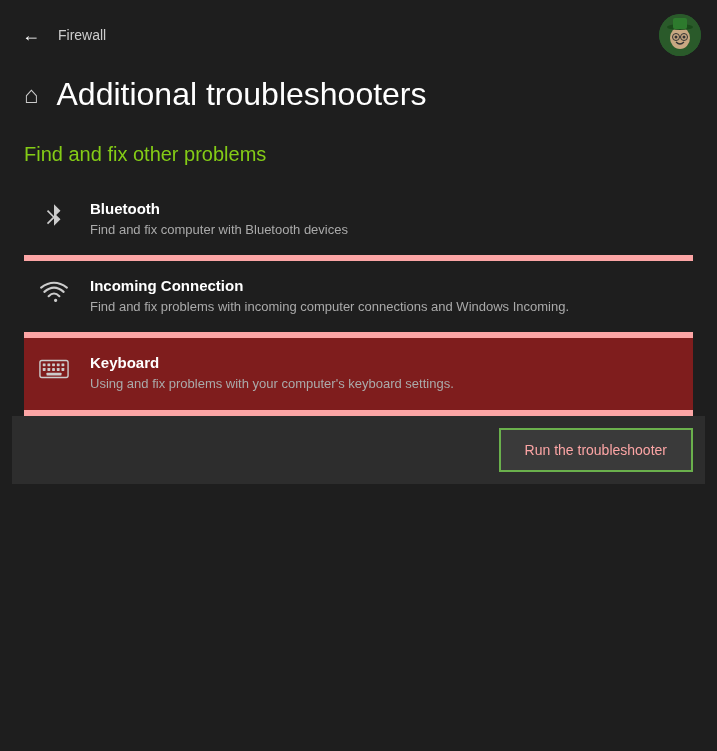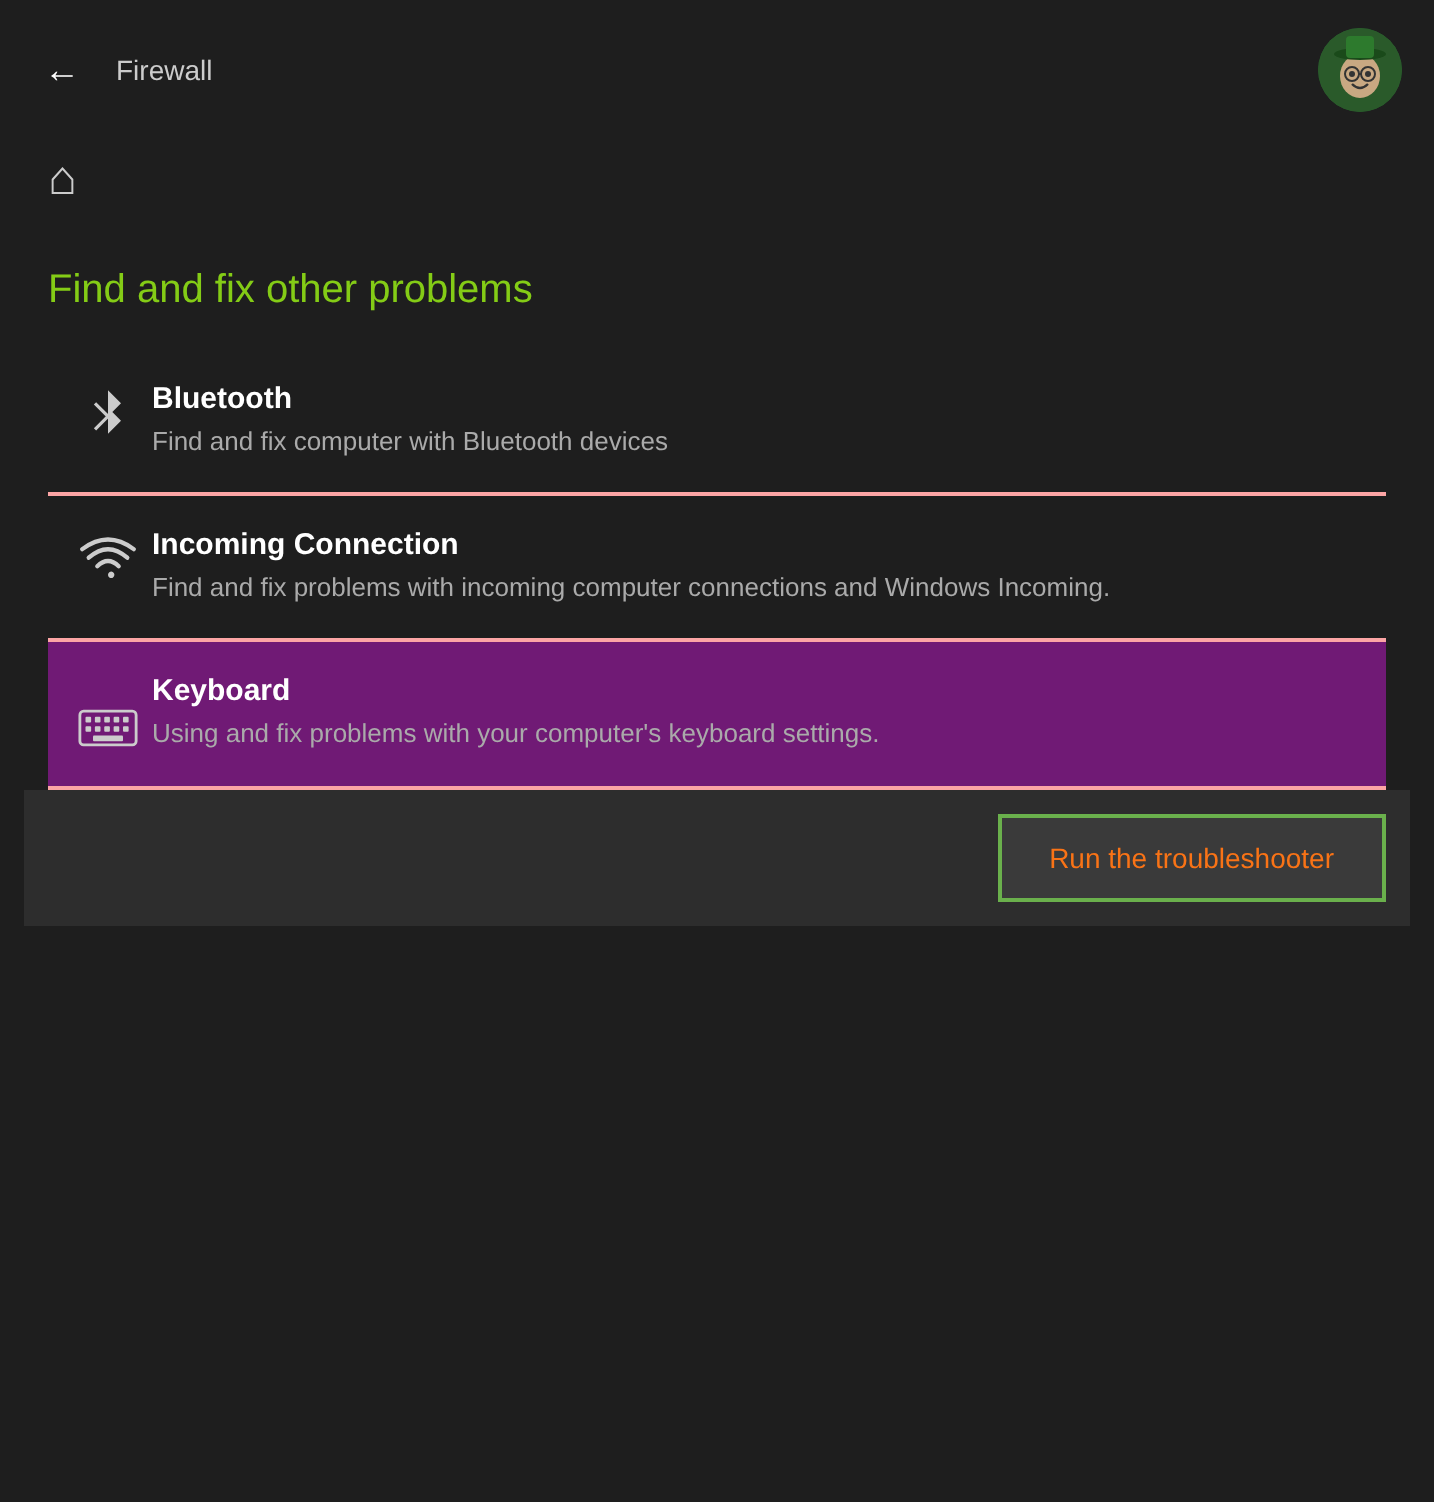--- a/index.html
+++ b/index.html
@@ -89,30 +89,29 @@
       margin-bottom: 18px;
     }
 
     .troubleshooter-list {
       list-style: none;
     }
 
     .troubleshooter-item {
       display: flex;
       align-items: flex-start;
-      gap: 4px;
+      gap: 18px;
       padding: 16px 12px;
-      border-bottom: 2px solid #fca5a5;
+      border-bottom: 6px solid #fca5a5;
       cursor: pointer;
       background-color: #1e1e1e;
     }
 
     .troubleshooter-item.selected {
-      background-color: #701a75;
-      align-items: flex-end;
+      background-color: #7f1d1d;
     }
 
     .item-icon {
       font-size: 26px;
       color: #cccccc;
       min-width: 36px;
       display: flex;
       align-items: center;
       justify-content: center;
       margin-top: 2px;
@@ -137,21 +136,21 @@
 
     .selected-footer {
       display: flex;
       justify-content: flex-end;
       padding: 12px 12px 12px 12px;
       background-color: #2d2d2d;
     }
 
     .run-button {
       background-color: #3a3a3a;
-      color: #f97316;
+      color: #fca5a5;
       border: 2px solid #6ab04c;
       padding: 12px 24px;
       font-size: 14px;
       cursor: pointer;
       font-family: 'Segoe UI', Arial, sans-serif;
     }
 
     .bluetooth-icon svg {
       width: 26px;
       height: 26px;
@@ -203,20 +202,21 @@
 
       <circle cx="17" cy="23" r="3.5" fill="none" stroke="#333" stroke-width="1"></circle>
       <circle cx="25" cy="23" r="3.5" fill="none" stroke="#333" stroke-width="1"></circle>
       <line x1="20.5" y1="23" x2="21.5" y2="23" stroke="#333" stroke-width="1"></line>
     </svg>
   </div>
 </div>
 
 <div class="page-header">
   <span class="home-icon">⌂</span>
+  <h1 class="page-title">Additional troubleshooters</h1>
 </div>
 
 <div class="content">
   <h2 class="section-title">Find and fix other problems</h2>
 
   <ul class="troubleshooter-list">
 
     <li class="troubleshooter-item">
       <div class="item-icon bluetooth-icon">
         <svg viewBox="0 0 24 24" xmlns="http://www.w3.org/2000/svg">

